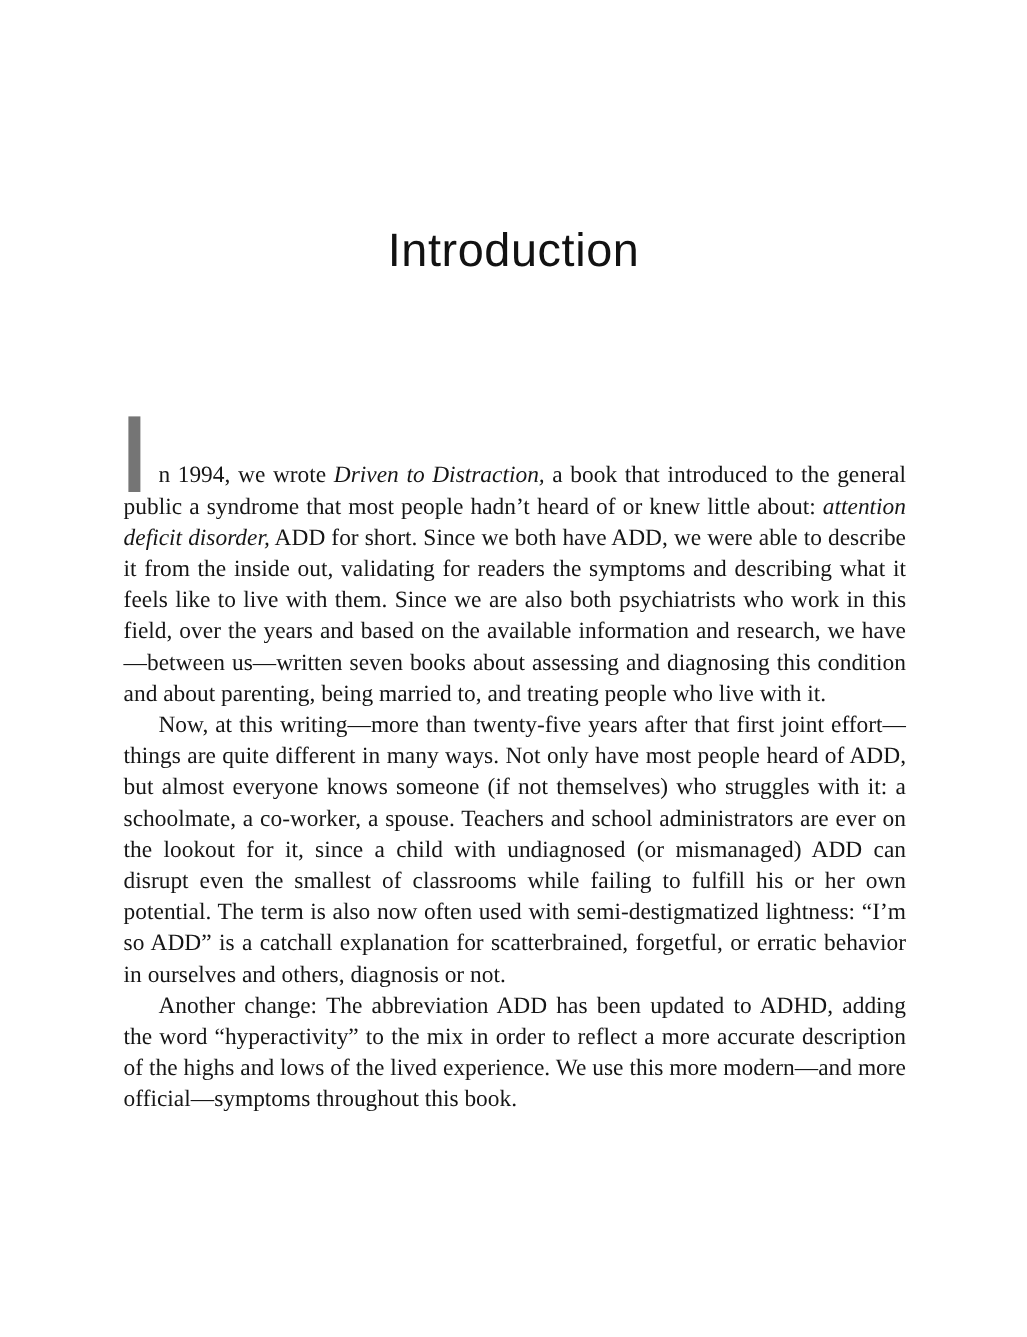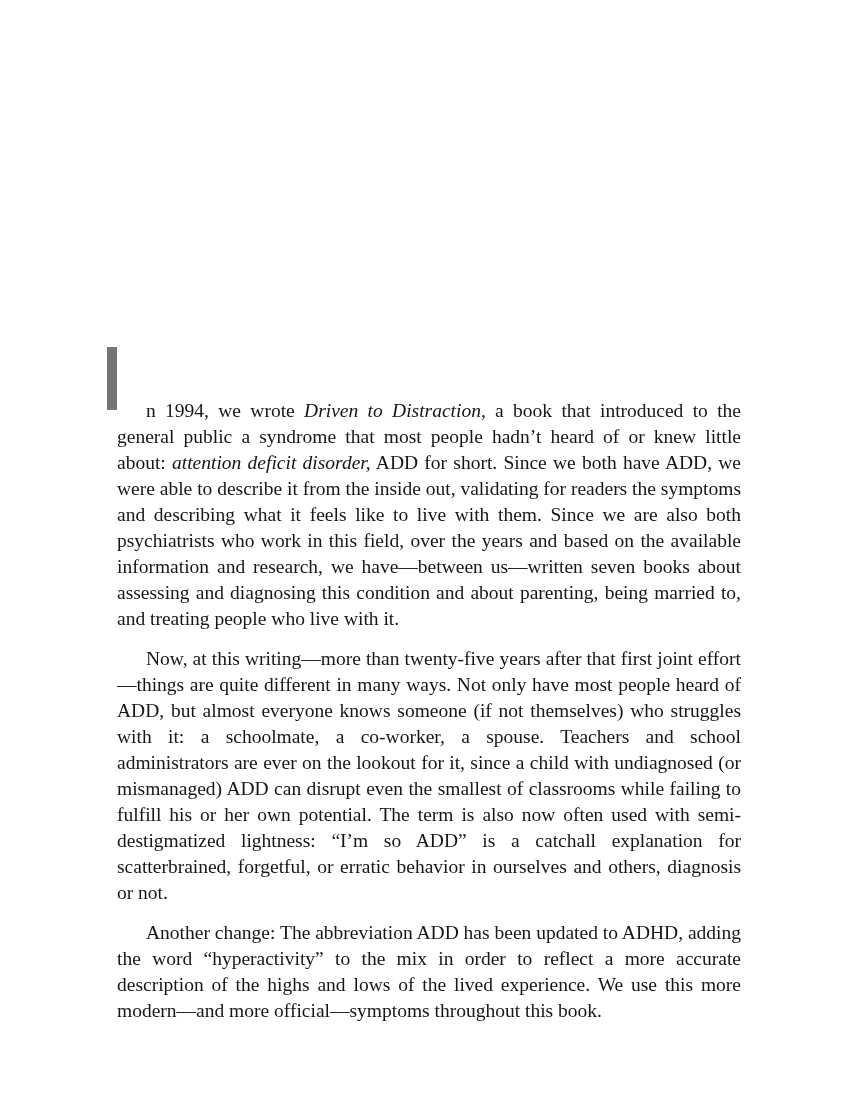--- a/index.html
+++ b/index.html
@@ -46,33 +46,34 @@
     left: 103px;
     top: 384px;
     width: 652px;
     font-size: 19.5px;
     line-height: 26px;
     color: #161616;
     text-align: justify;
     hyphens: none;
   }
   .text-block p {
-    margin: 14px;
+    margin: 0;
     padding: 0;
     text-indent: 29px;
   }
   .run-italic {
     font-style: italic;
   }
 </style>
 </head>
 <body>
 
 <div class="page">
 
+  <h1 class="page-title">Introduction</h1>
 
   <span class="drop-cap">I</span>
 
   <div class="text-block">
     <div>
         <p><span class="run-normal">n 1994, we wrote </span><span class="run-italic">Driven to Distraction,</span><span class="run-normal"> a book that introduced to the general public a syndrome that most people hadn’t heard of or knew little about: </span><span class="run-italic">attention deficit disorder,</span><span class="run-normal"> ADD for short. Since we both have ADD, we were able to describe it from the inside out, validating for readers the symptoms and describing what it feels like to live with them. Since we are also both psychiatrists who work in this field, over the years and based on the available information and research, we have—between us—written seven books about assessing and diagnosing this condition and about parenting, being married to, and treating people who live with it.</span></p>
         <p><span class="run-normal">Now, at this writing—more than twenty-five years after that first joint effort—things are quite different in many ways. Not only have most people heard of ADD, but almost everyone knows someone (if not themselves) who struggles with it: a schoolmate, a co-worker, a spouse. Teachers and school administrators are ever on the lookout for it, since a child with undiagnosed (or mismanaged) ADD can disrupt even the smallest of classrooms while failing to fulfill his or her own potential. The term is also now often used with semi-destigmatized lightness: “I’m so ADD” is a catchall explanation for scatterbrained, forgetful, or erratic behavior in ourselves and others, diagnosis or not.</span></p>
         <p><span class="run-normal">Another change: The abbreviation ADD has been updated to ADHD, adding the word “hyperactivity” to the mix in order to reflect a more accurate description of the highs and lows of the lived experience. We use this more modern—and more official—symptoms throughout this book.</span></p>
       </div>
   </div>

